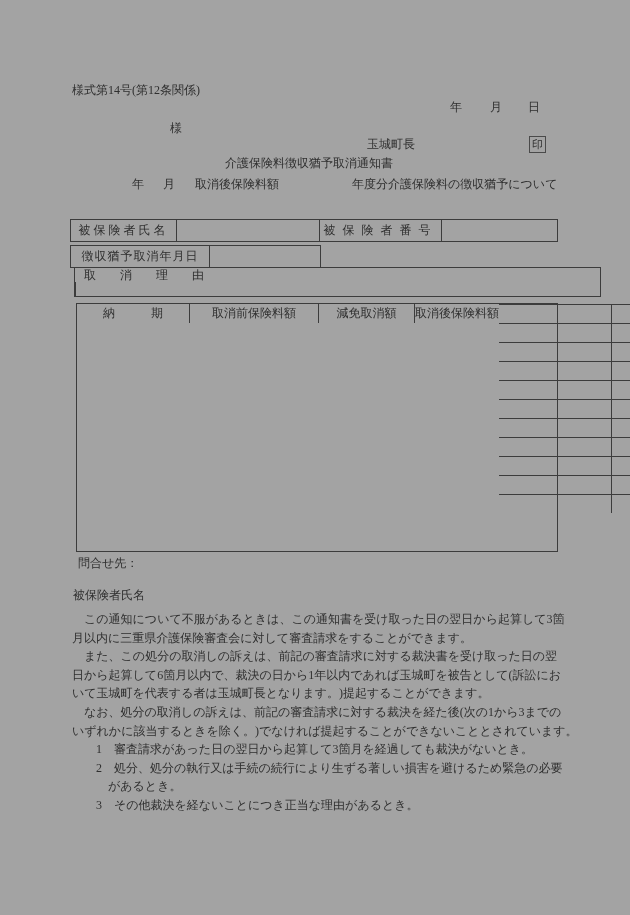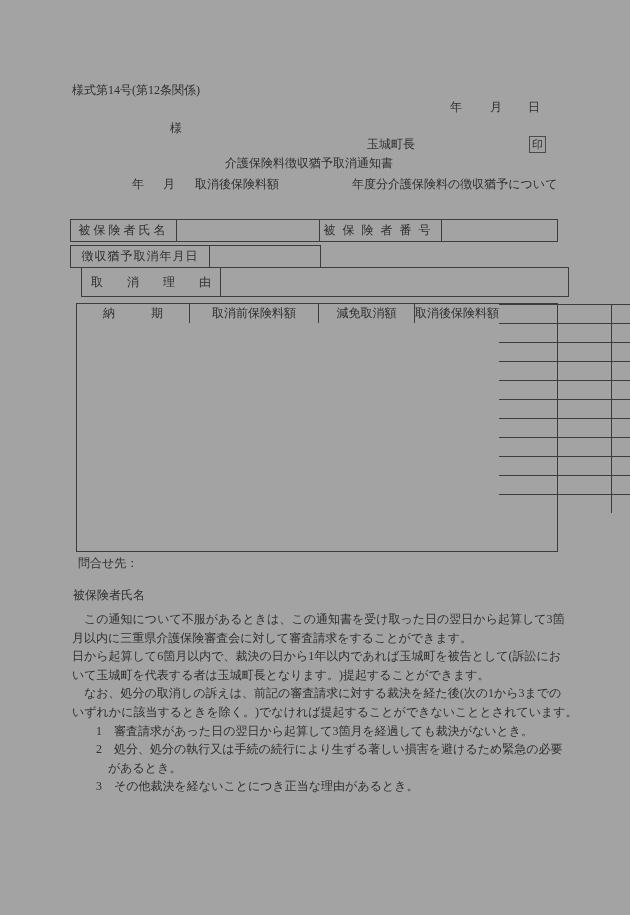--- a/index.html
+++ b/index.html
@@ -61,21 +61,21 @@
     <div class="cell" style="width:105px;letter-spacing:3px;">被保険者氏名</div>
     <div class="cell bl" style="width:143px;"></div>
     <div class="cell bl" style="width:122px;letter-spacing:7px;">被保険者番号</div>
     <div class="cell bl" style="flex:1;"></div>
   </div>
 
   <div class="box rowflex" style="left:70px;top:245px;width:251px;height:23px;">
     <div class="cell" style="width:138px;letter-spacing:1px;">徴収猶予取消年月日</div>
     <div class="cell bl" style="flex:1;"></div>
   </div>
-  <div class="box rowflex" style="left:81px;top:267px;width:488px;height:30px;">
+  <div class="box rowflex" style="left:74px;top:267px;width:527px;height:30px;flex-direction:column;">
     <div class="cell" style="width:138px;">取　　消　　理　　由</div>
     <div class="cell bl" style="flex:1;"></div>
   </div>
 
   <div class="box" style="left:76px;top:303px;width:482px;height:249px;display:flex;flex-direction:row;">
     <div class="trow">
       <div class="cell c1">納　　　期</div>
       <div class="cell c2 bl">取消前保険料額</div>
       <div class="cell c3 bl">減免取消額</div>
       <div class="cell c4 bl">取消後保険料額</div>
@@ -155,20 +155,21 @@
       <div class="cell c4 bl"></div>
     </div>
   </div>
 
   <div class="abs" style="left:78px;top:556px;">問合せ先：</div>
   <div class="abs" style="left:73px;top:588px;">被保険者氏名</div>
 
   <div class="para">
     <div class="pline">　この通知について不服があるときは、この通知書を受け取った日の翌日から起算して3箇</div>
     <div class="pline">月以内に三重県介護保険審査会に対して審査請求をすることができます。</div>
+    <div class="pline">　また、この処分の取消しの訴えは、前記の審査請求に対する裁決書を受け取った日の翌</div>
     <div class="pline">日から起算して6箇月以内で、裁決の日から1年以内であれば玉城町を被告として(訴訟にお</div>
     <div class="pline">いて玉城町を代表する者は玉城町長となります。)提起することができます。</div>
     <div class="pline">　なお、処分の取消しの訴えは、前記の審査請求に対する裁決を経た後(次の1から3までの</div>
     <div class="pline">いずれかに該当するときを除く。)でなければ提起することができないこととされています。</div>
     <div class="pline">　　1　審査請求があった日の翌日から起算して3箇月を経過しても裁決がないとき。</div>
     <div class="pline">　　2　処分、処分の執行又は手続の続行により生ずる著しい損害を避けるため緊急の必要</div>
     <div class="pline">　　　があるとき。</div>
     <div class="pline">　　3　その他裁決を経ないことにつき正当な理由があるとき。</div>
   </div>
 

